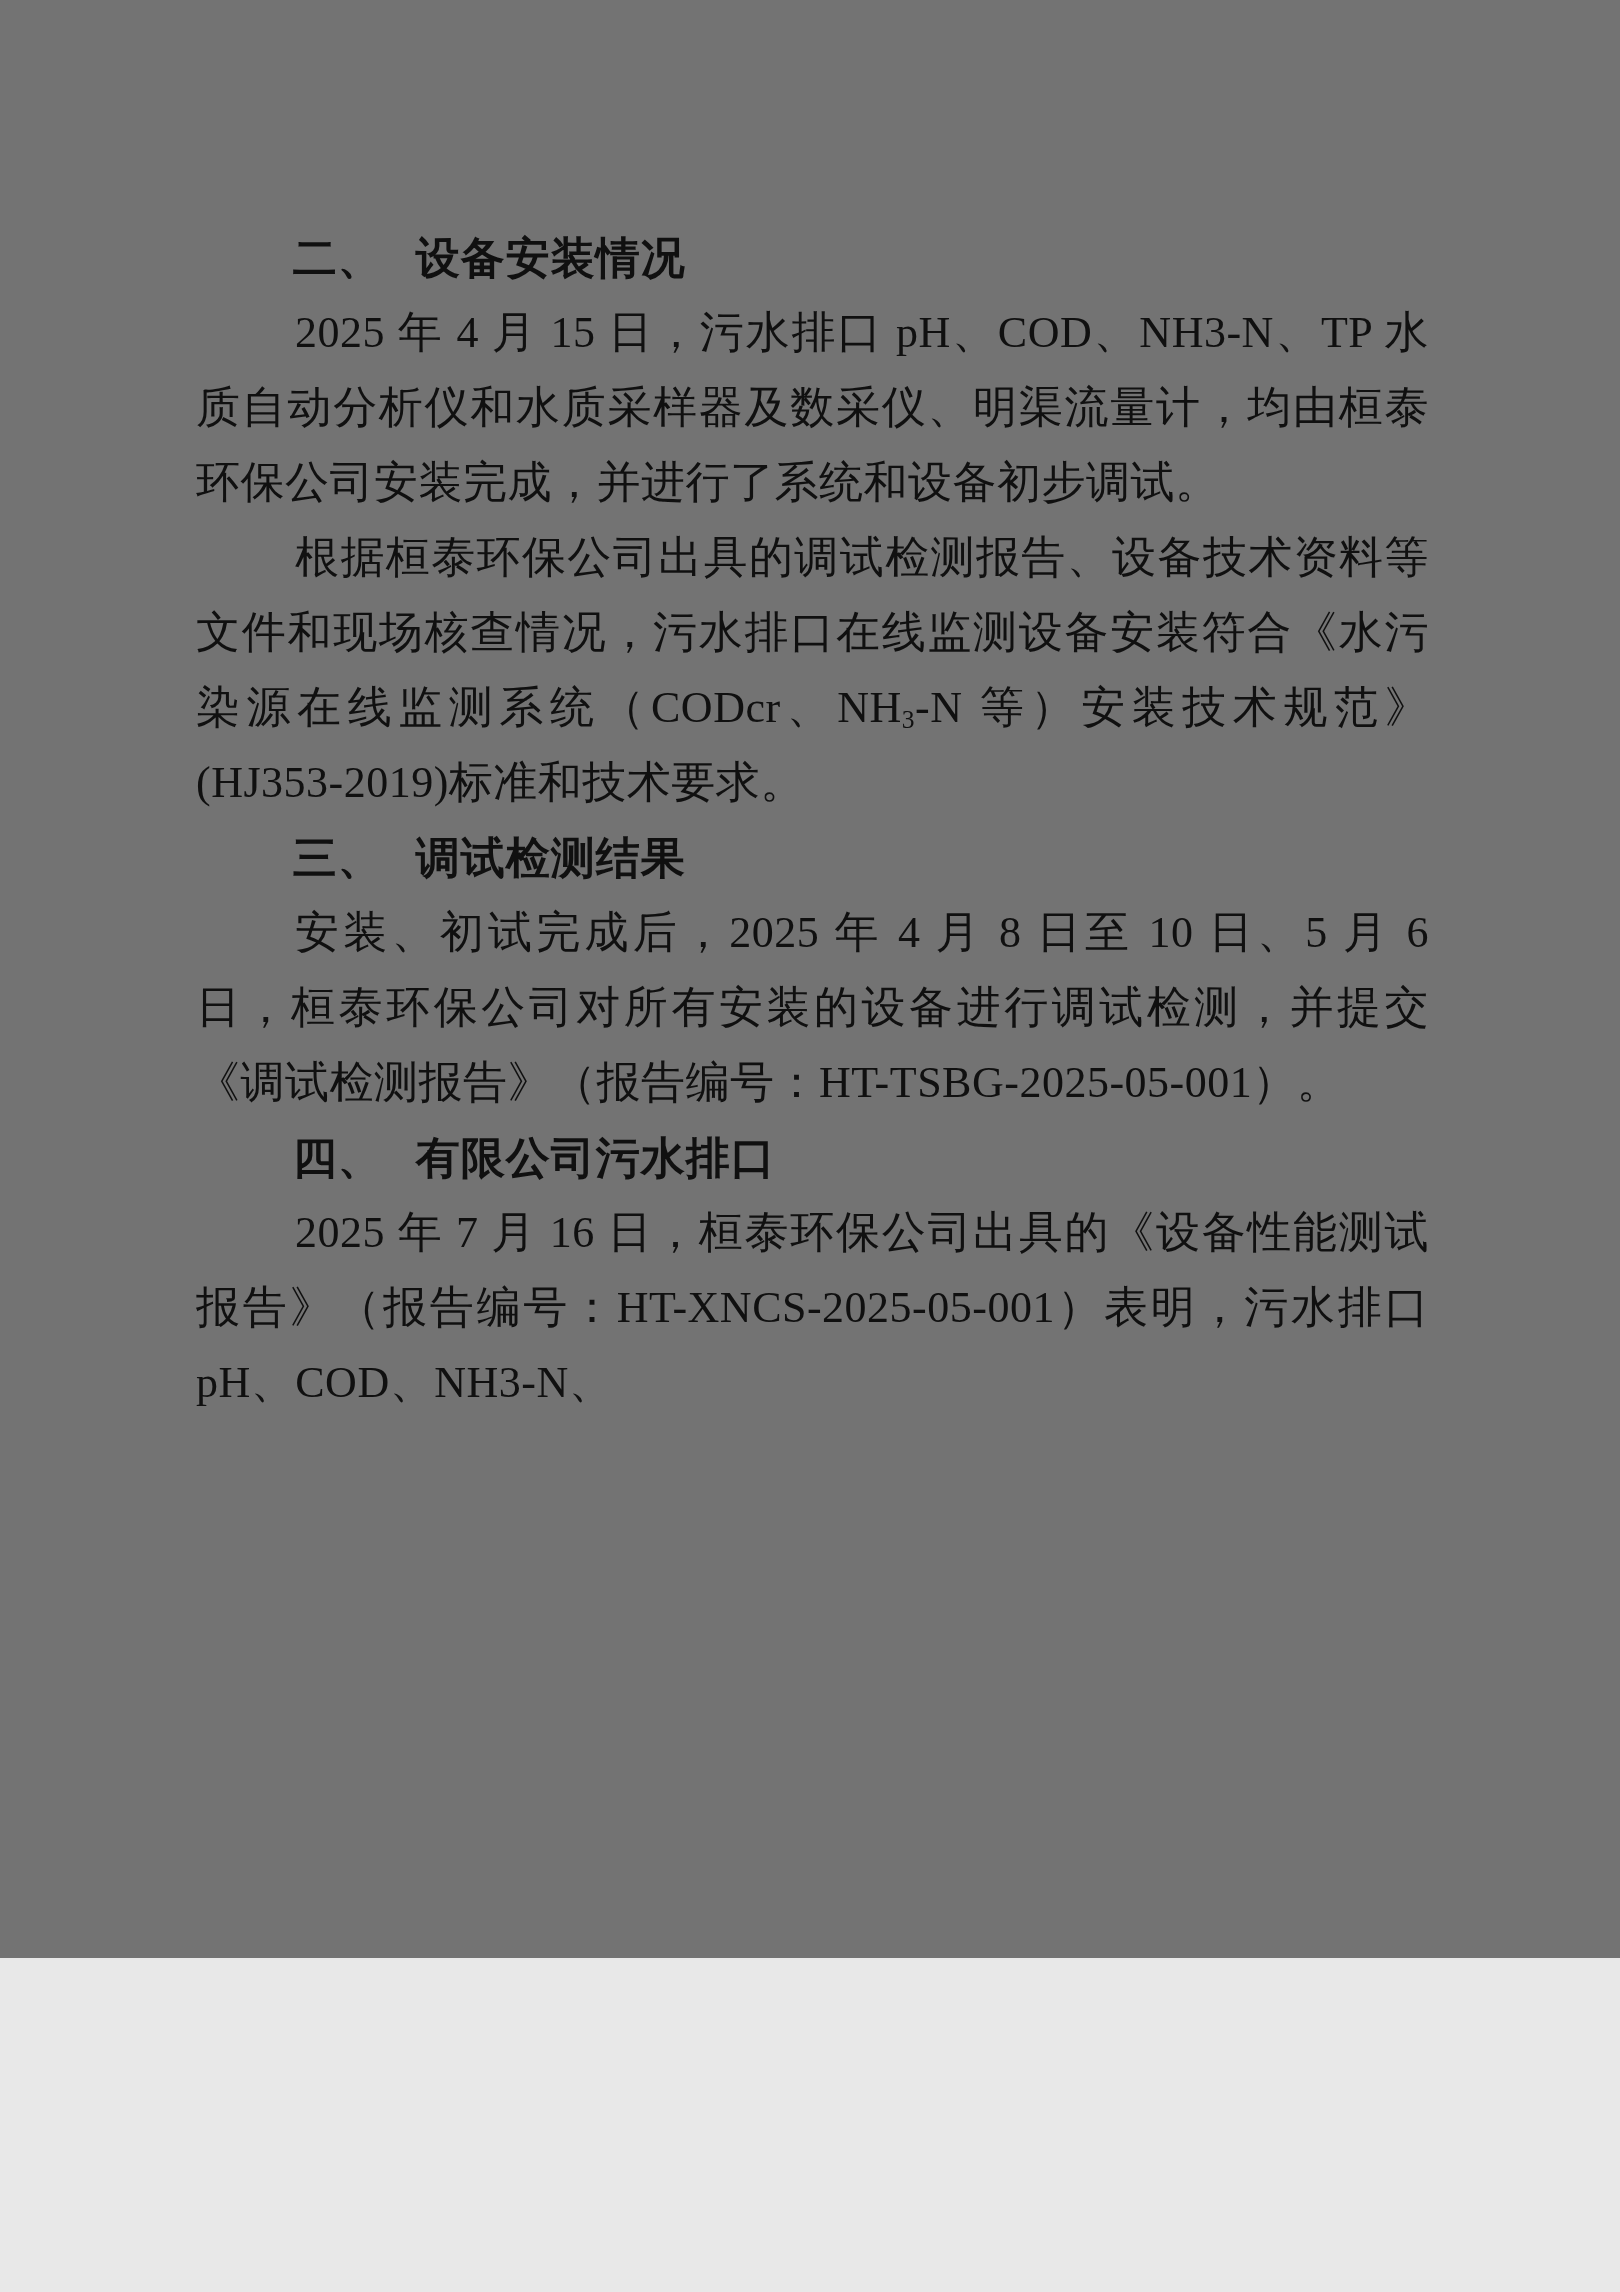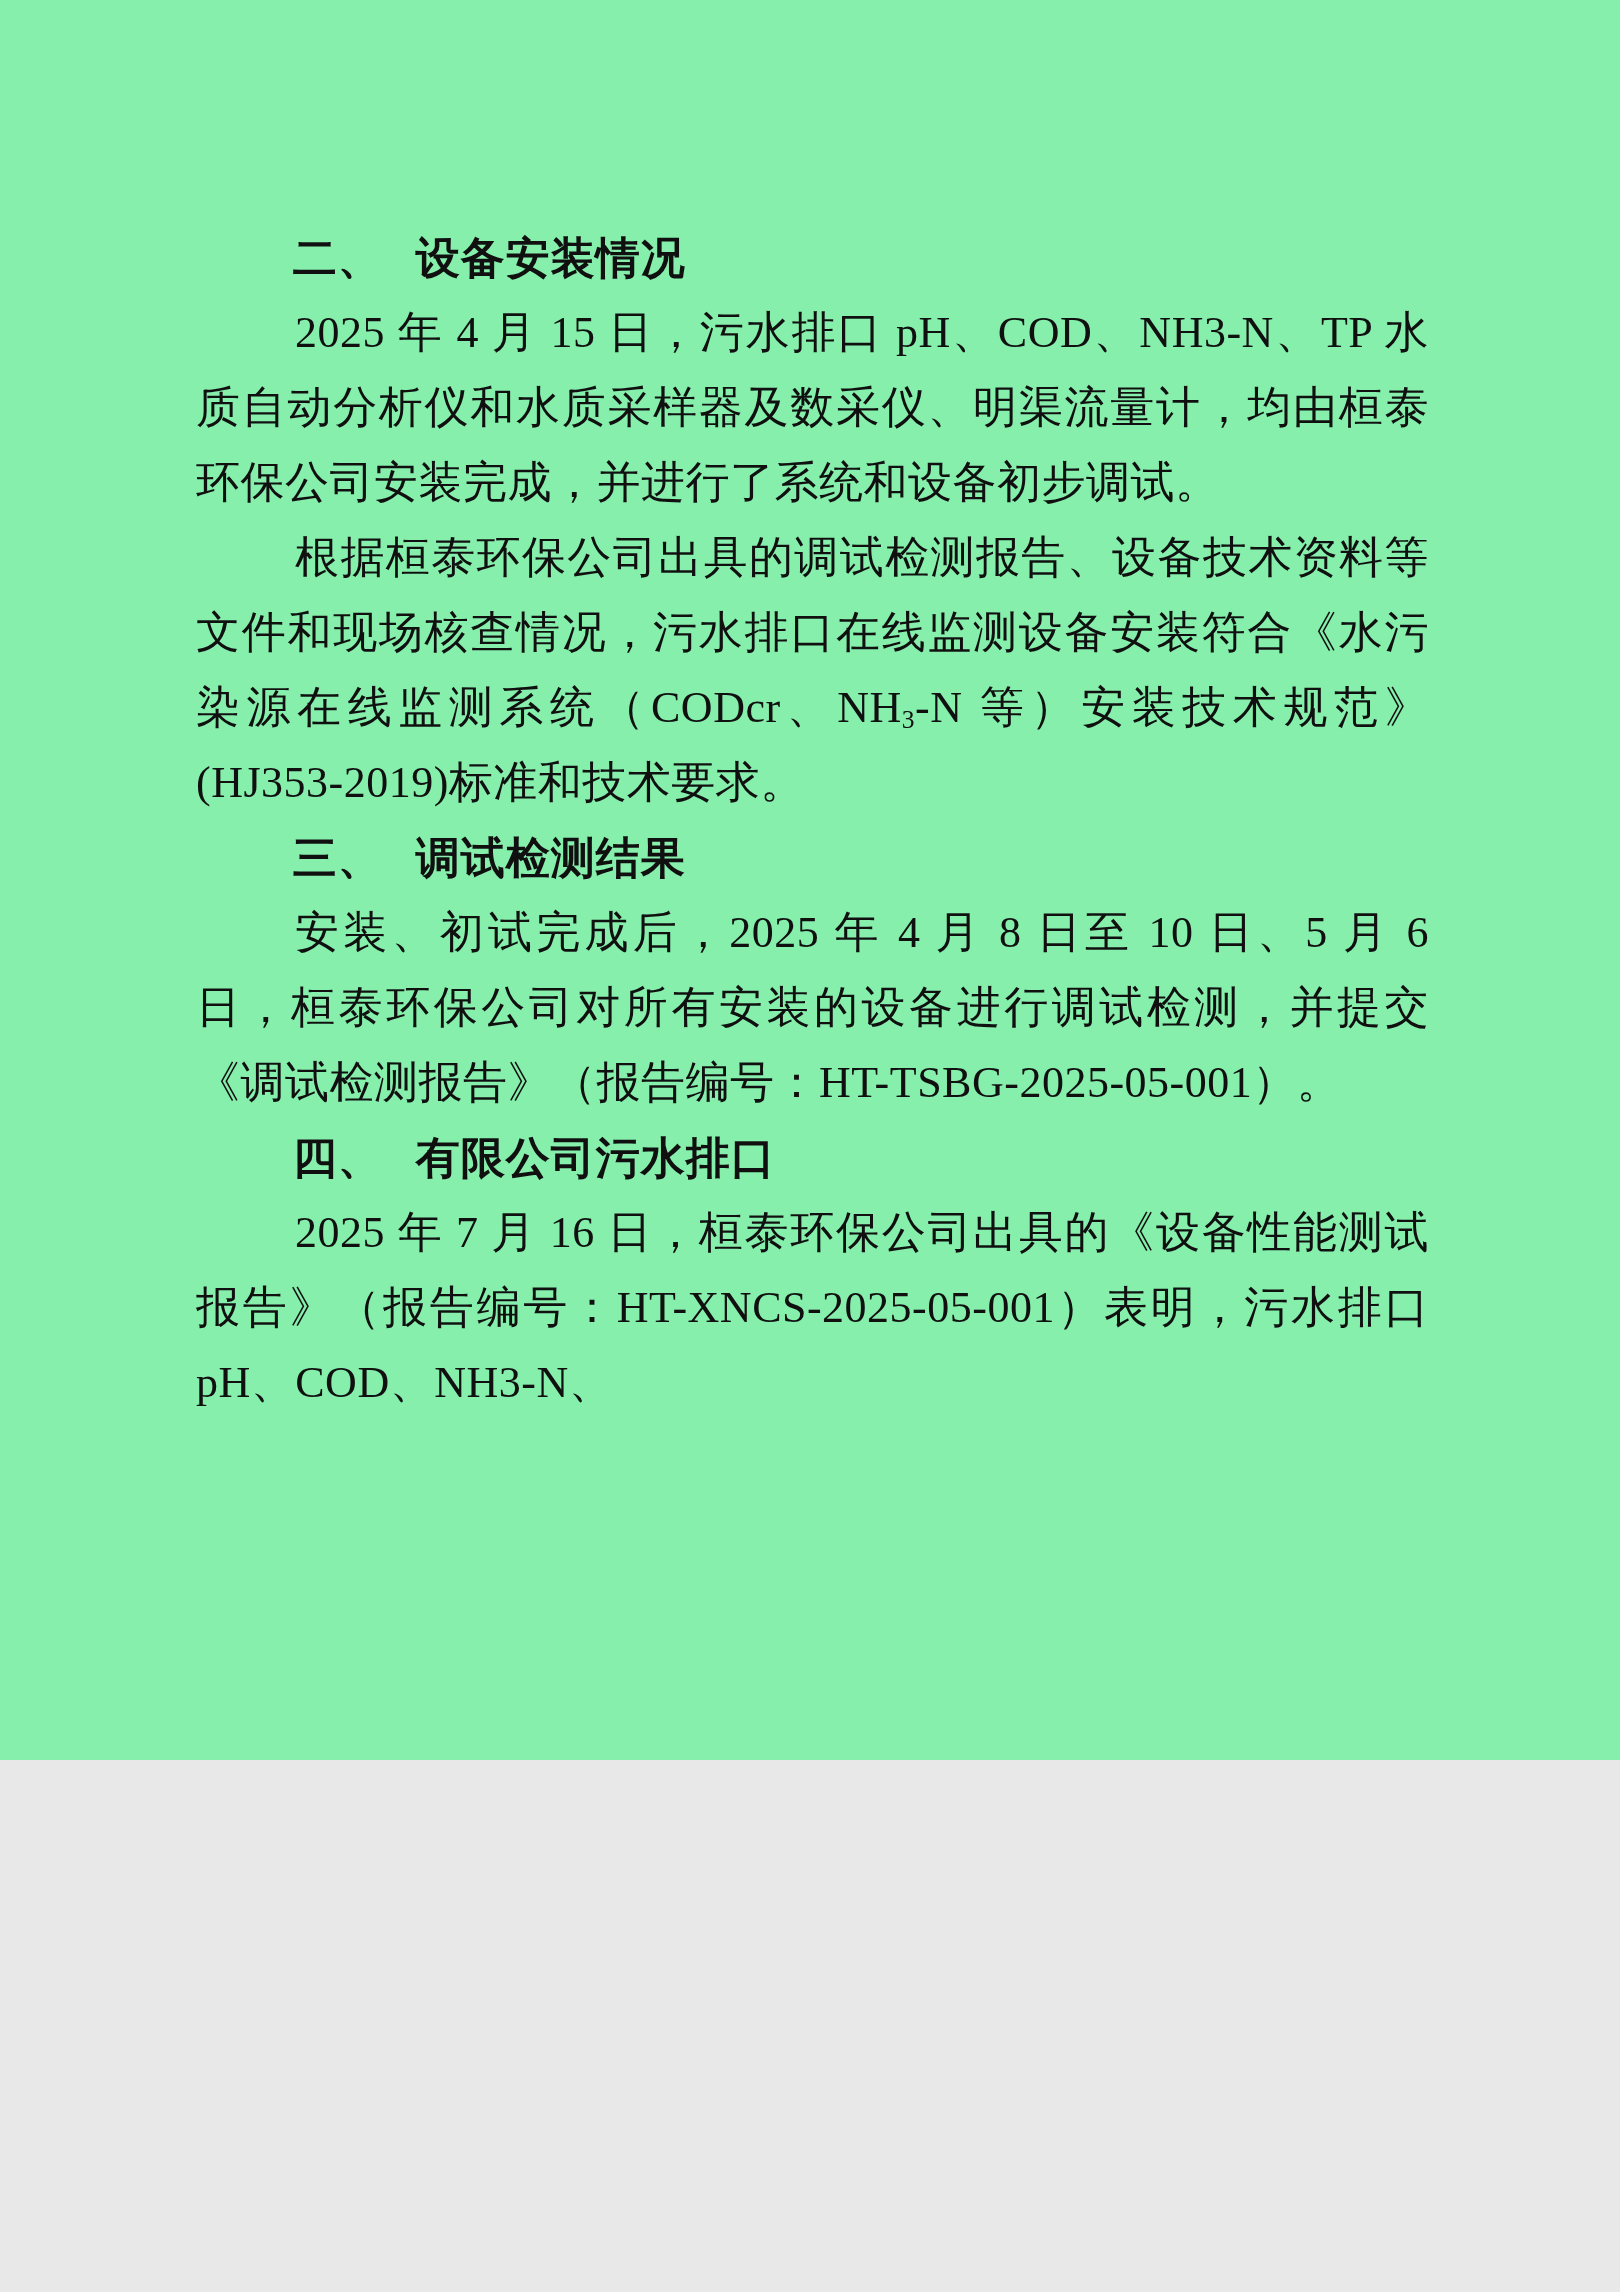--- a/index.html
+++ b/index.html
@@ -1,20 +1,20 @@
 <!DOCTYPE html>
 <html><head>
 <meta charset="utf-8">
 <style>
   html, body { margin: 0; padding: 0; background: #e8e8e8; }
   .page {
     position: relative;
     width: 1620px;
-    height: 1760px;
-    background: #86efac;
+    height: 1958px;
+    background: #737373;
     color: #101010;
     font-family: "Liberation Serif", "DejaVu Serif", serif;
     overflow: hidden;
   }
   .content {
     position: absolute;
     left: 196px;
     top: 220px;
     width: 1233px;
     font-size: 44px;

